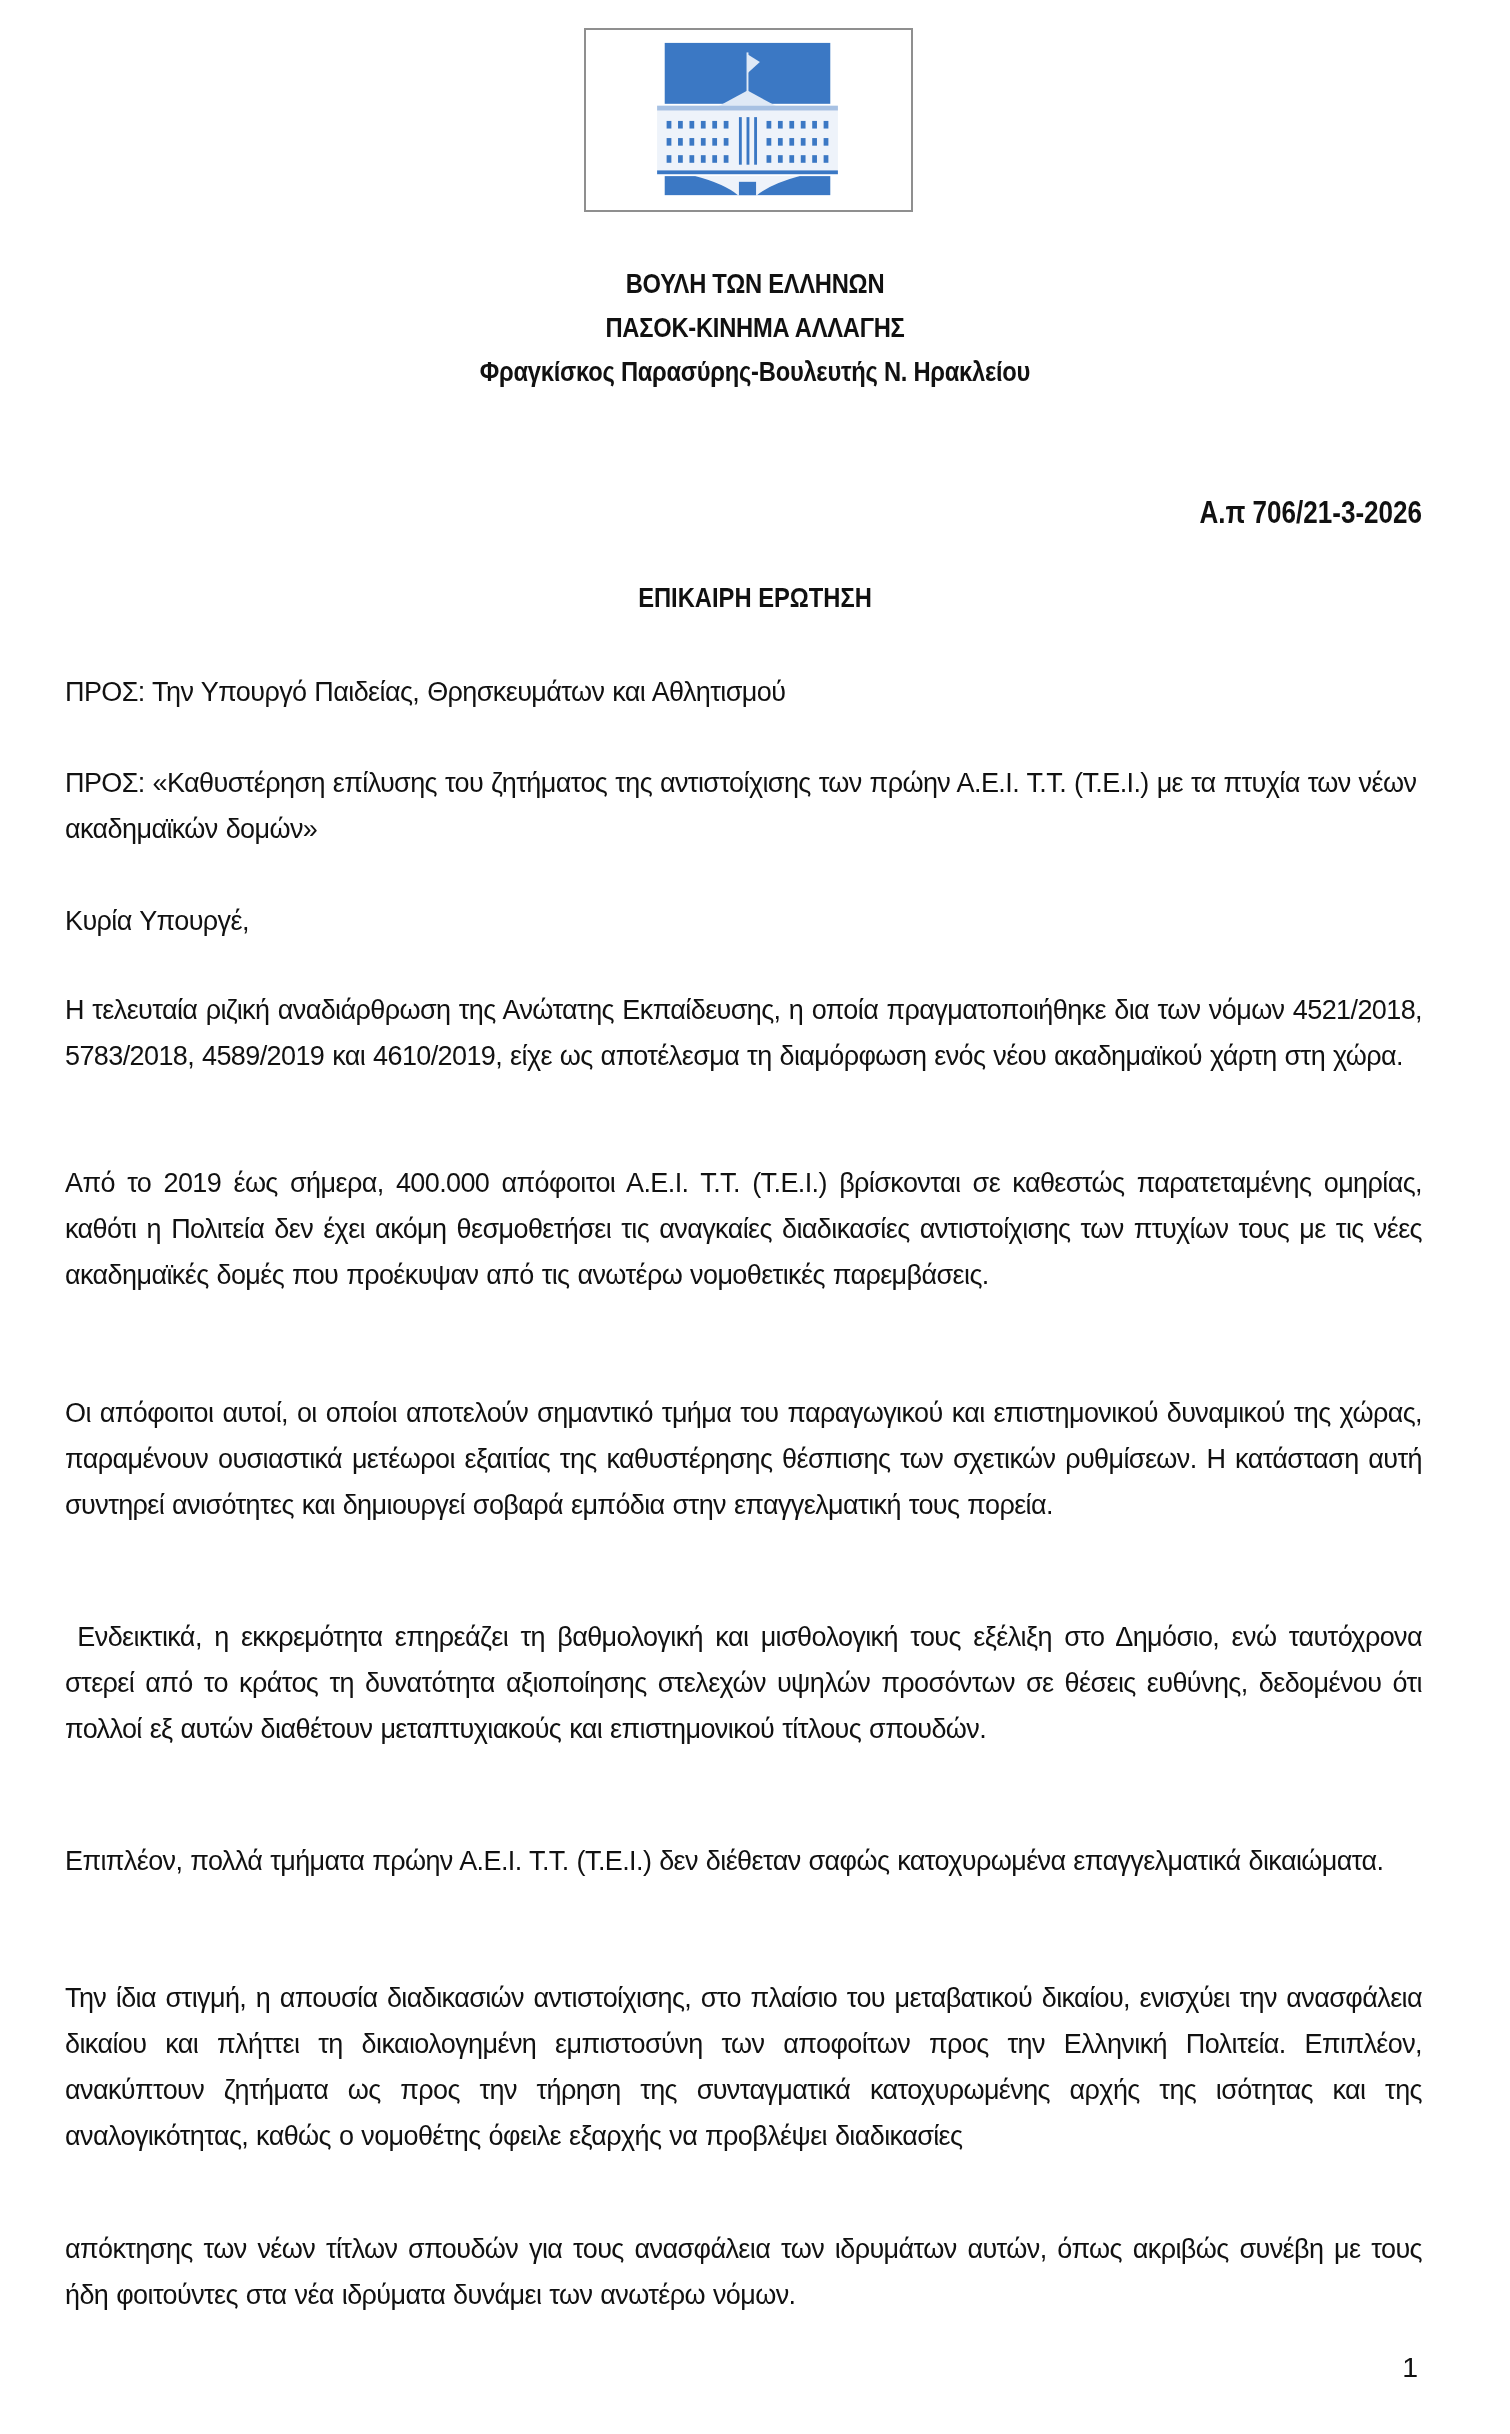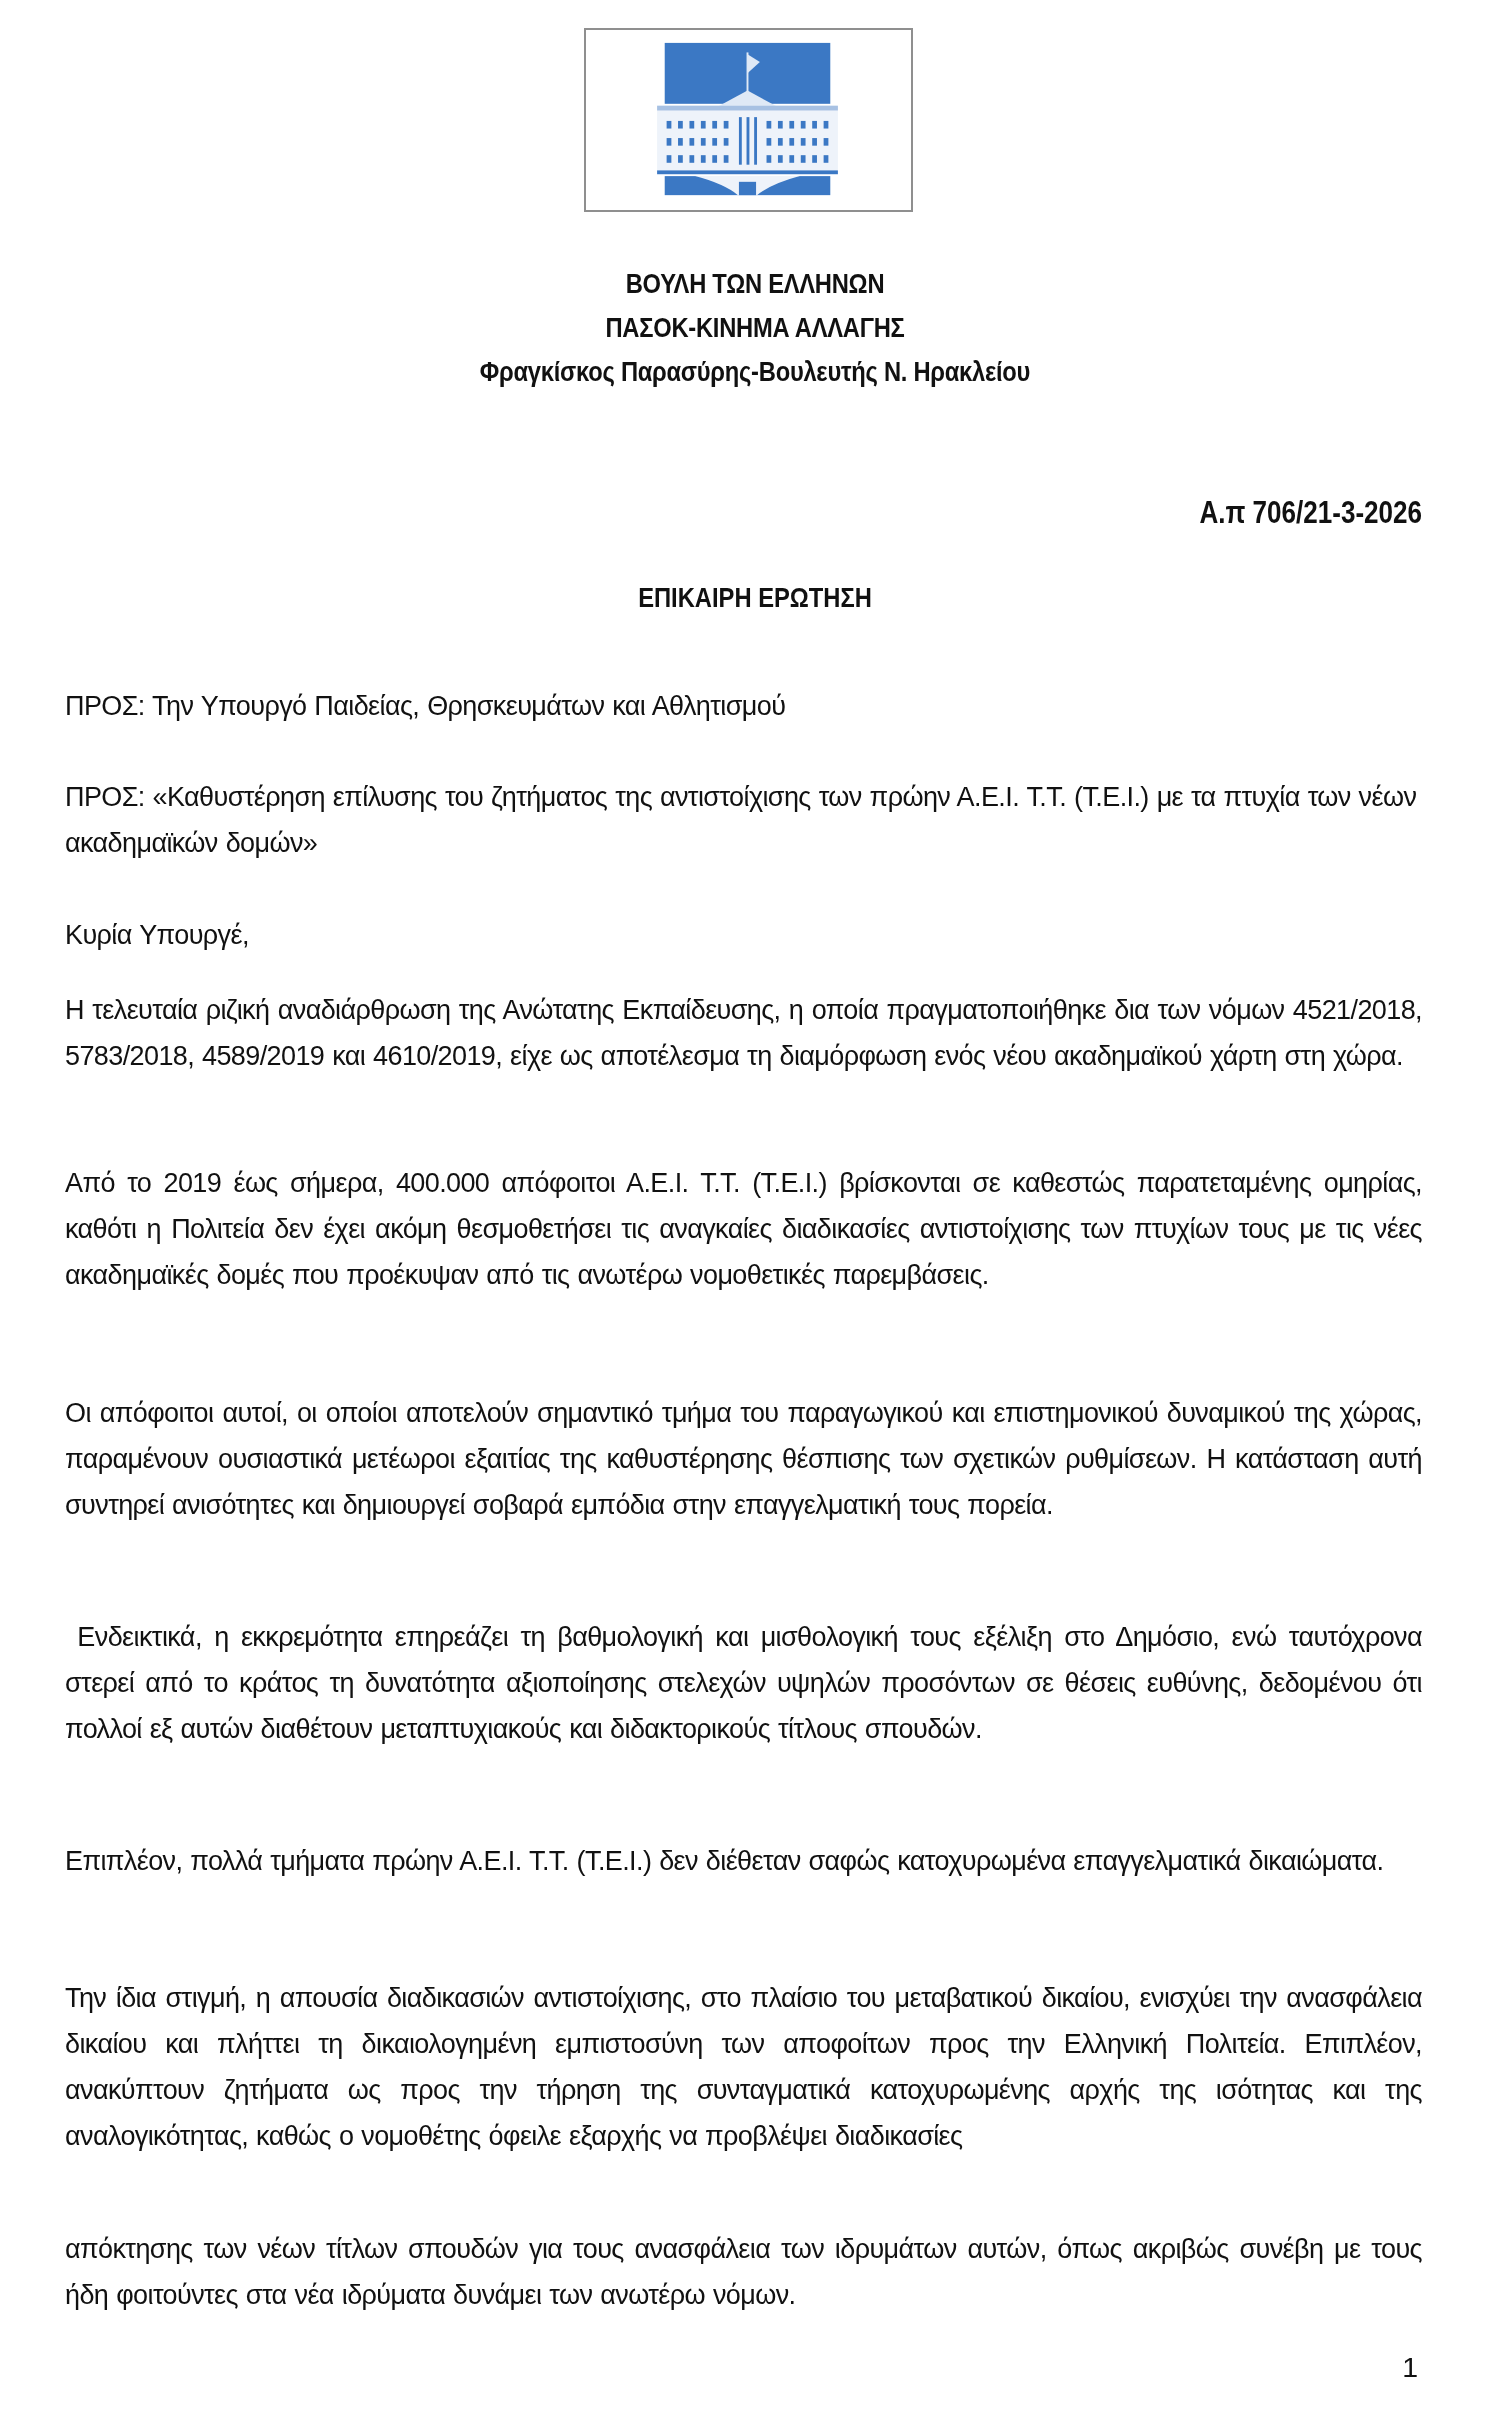--- a/index.html
+++ b/index.html
@@ -27,21 +27,21 @@
       position: absolute; left: 0; width: 1510px; top: 582px; text-align: center;
       font-weight: bold; font-size: 27.6px;
       transform: scaleX(0.86); transform-origin: center;
     }
     .body-block {
       position: absolute; left: 65px; width: 1357px;
       font-size: 27px; line-height: 46px; text-align: justify;
       letter-spacing: -0.6px; word-spacing: 1px;
     }
     .body-block p { margin: 0; }
-    .single { text-align: left; margin-top: 14px; }
+    .single { text-align: left; }
     .page-number {
       position: absolute; right: 92px; top: 2351px; font-size: 28.5px;
     }
   </style>
 </head>
 <body>
 
 <div class="logo-frame">
   <svg width="181" height="157" viewBox="0 0 190 165">
 
@@ -129,21 +129,21 @@
 
 <div class="body-block" style="top:1160px">
   <p>Από το 2019 έως σήμερα, 400.000 απόφοιτοι Α.Ε.Ι. Τ.Τ. (Τ.Ε.Ι.) βρίσκονται σε καθεστώς παρατεταμένης ομηρίας, καθότι η Πολιτεία δεν έχει ακόμη θεσμοθετήσει τις αναγκαίες διαδικασίες αντιστοίχισης των πτυχίων τους με τις νέες ακαδημαϊκές δομές που προέκυψαν από τις ανωτέρω νομοθετικές παρεμβάσεις.</p>
 </div>
 
 <div class="body-block" style="top:1390px">
   <p>Οι απόφοιτοι αυτοί, οι οποίοι αποτελούν σημαντικό τμήμα του παραγωγικού και επιστημονικού δυναμικού της χώρας, παραμένουν ουσιαστικά μετέωροι εξαιτίας της καθυστέρησης θέσπισης των σχετικών ρυθμίσεων. Η κατάσταση αυτή συντηρεί ανισότητες και δημιουργεί σοβαρά εμπόδια στην επαγγελματική τους πορεία.</p>
 </div>
 
 <div class="body-block" style="top:1614px">
-  <p style="white-space: pre-wrap;"> Ενδεικτικά, η εκκρεμότητα επηρεάζει τη βαθμολογική και μισθολογική τους εξέλιξη στο Δημόσιο, ενώ ταυτόχρονα στερεί από το κράτος τη δυνατότητα αξιοποίησης στελεχών υψηλών προσόντων σε θέσεις ευθύνης, δεδομένου ότι πολλοί εξ αυτών διαθέτουν μεταπτυχιακούς και διδακτορικούς τίτλους σπουδών.</p>
+  <p style="white-space: pre-wrap;"> Ενδεικτικά, η εκκρεμότητα επηρεάζει τη βαθμολογική και μισθολογική τους εξέλιξη στο Δημόσιο, ενώ ταυτόχρονα στερεί από το κράτος τη δυνατότητα αξιοποίησης στελεχών υψηλών προσόντων σε θέσεις ευθύνης, δεδομένου ότι πολλοί εξ αυτών διαθέτουν μεταπτυχιακούς και επιστημονικού τίτλους σπουδών.</p>
 </div>
 
 <div class="body-block" style="top:1838px">
   <p>Επιπλέον, πολλά τμήματα πρώην Α.Ε.Ι. Τ.Τ. (Τ.Ε.Ι.) δεν διέθεταν σαφώς κατοχυρωμένα επαγγελματικά δικαιώματα.</p>
 </div>
 
 <div class="body-block" style="top:1975px">
   <p>Την ίδια στιγμή, η απουσία διαδικασιών αντιστοίχισης, στο πλαίσιο του μεταβατικού δικαίου, ενισχύει την ανασφάλεια δικαίου και πλήττει τη δικαιολογημένη εμπιστοσύνη των αποφοίτων προς την Ελληνική Πολιτεία. Επιπλέον, ανακύπτουν ζητήματα ως προς την τήρηση της συνταγματικά κατοχυρωμένης αρχής της ισότητας και της αναλογικότητας, καθώς ο νομοθέτης όφειλε εξαρχής να προβλέψει διαδικασίες</p>
 </div>
 

